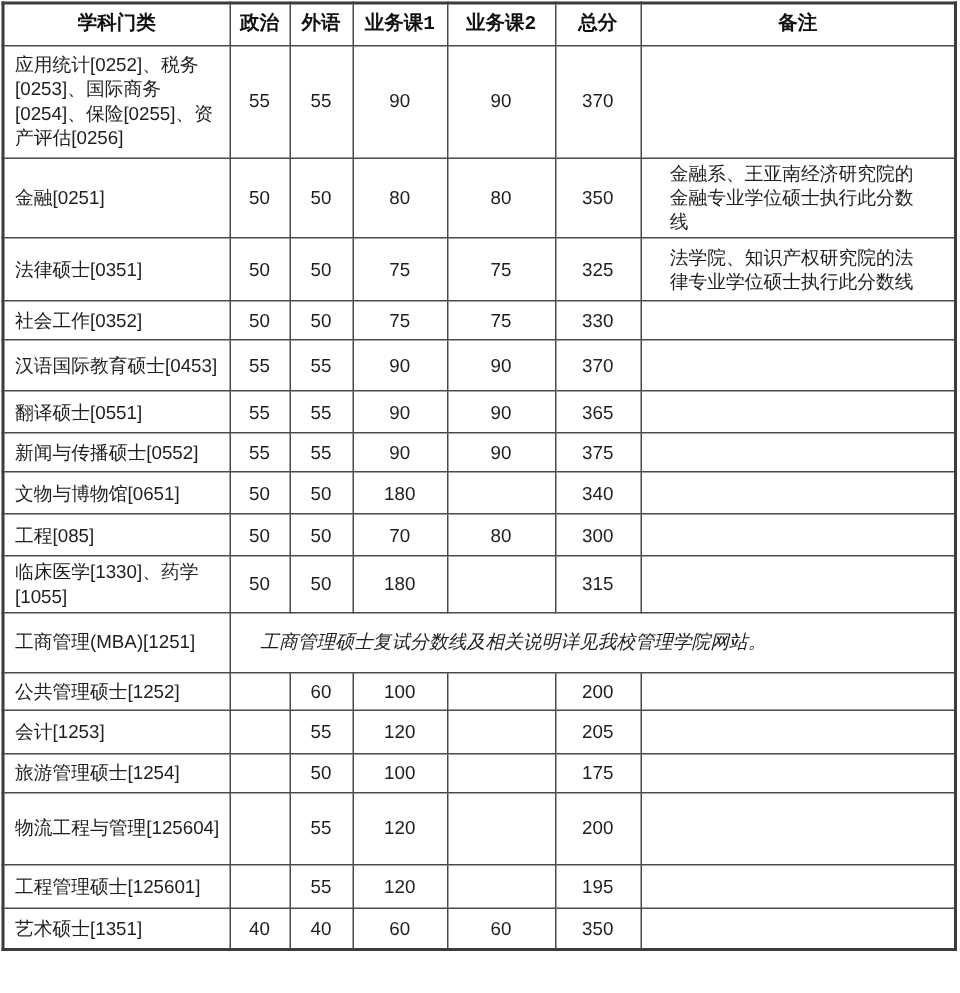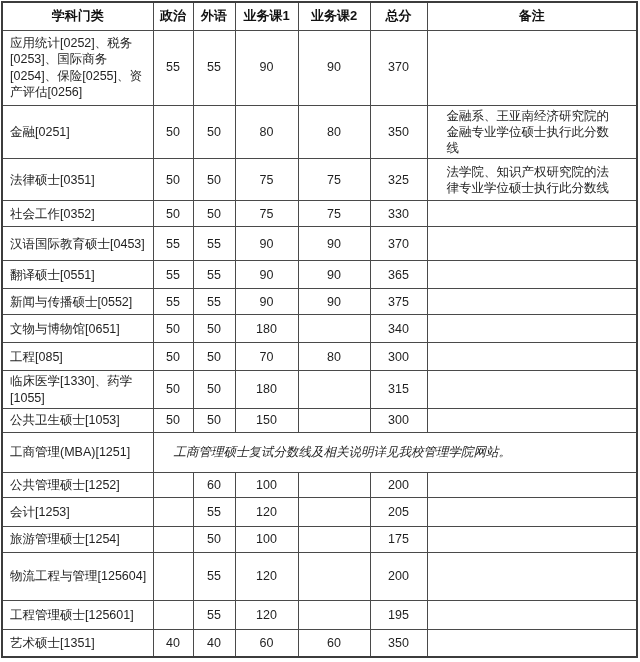--- a/index.html
+++ b/index.html
@@ -14,21 +14,21 @@
     border:2px solid #3c3c3c;
   }
   .score th,.score td{
     border:1px solid #4a4a4a;
     font-size:12.5px;line-height:1.3;
     overflow:hidden;vertical-align:middle;
     padding:1px 3px;
   }
   .score th{
     font-weight:bold;font-size:13px;text-align:center;
-    color:#111;padding:4px 2px;
+    color:#111;padding:4px 2px;font-family:Liberation Mono, monospace;
   }
   td.sub{text-align:left;padding:2px 4px 2px 7px;margin-left:33px;}
   td.num{text-align:center;}
   td.rem{text-align:left;padding:2px 19px;}
   td.span-cell{text-align:left;padding:2px 4px 2px 20px;font-style:italic;}
   
   .h24{height:24px}.h25{height:25px}.h26{height:26px}.h28{height:28px}
   .h29{height:29px}.h34{height:34px}.h39{height:48px}.h40{height:40px}
   .h42{height:42px}.h75{height:75px}
 </style>
@@ -140,29 +140,20 @@
     </tr>
     <tr class="h34">
       <td class="sub">临床医学[1330]、药学[1055]</td>
       <td class="num">50</td>
       <td class="num">50</td>
       <td class="num">180</td>
       <td class="num"></td>
       <td class="num">315</td>
       <td class="rem"></td>
     </tr>
-    <tr class="h24">
-      <td class="sub">公共卫生硕士[1053]</td>
-      <td class="num">50</td>
-      <td class="num">50</td>
-      <td class="num">150</td>
-      <td class="num"></td>
-      <td class="num">300</td>
-      <td class="rem"></td>
-    </tr>
     <tr class="h40">
       <td class="sub">工商管理(MBA)[1251]</td>
       <td class="span-cell" colspan="6">工商管理硕士复试分数线及相关说明详见我校管理学院网站。</td>
     </tr>
     <tr class="h25">
       <td class="sub">公共管理硕士[1252]</td>
       <td class="num"></td>
       <td class="num">60</td>
       <td class="num">100</td>
       <td class="num"></td>

